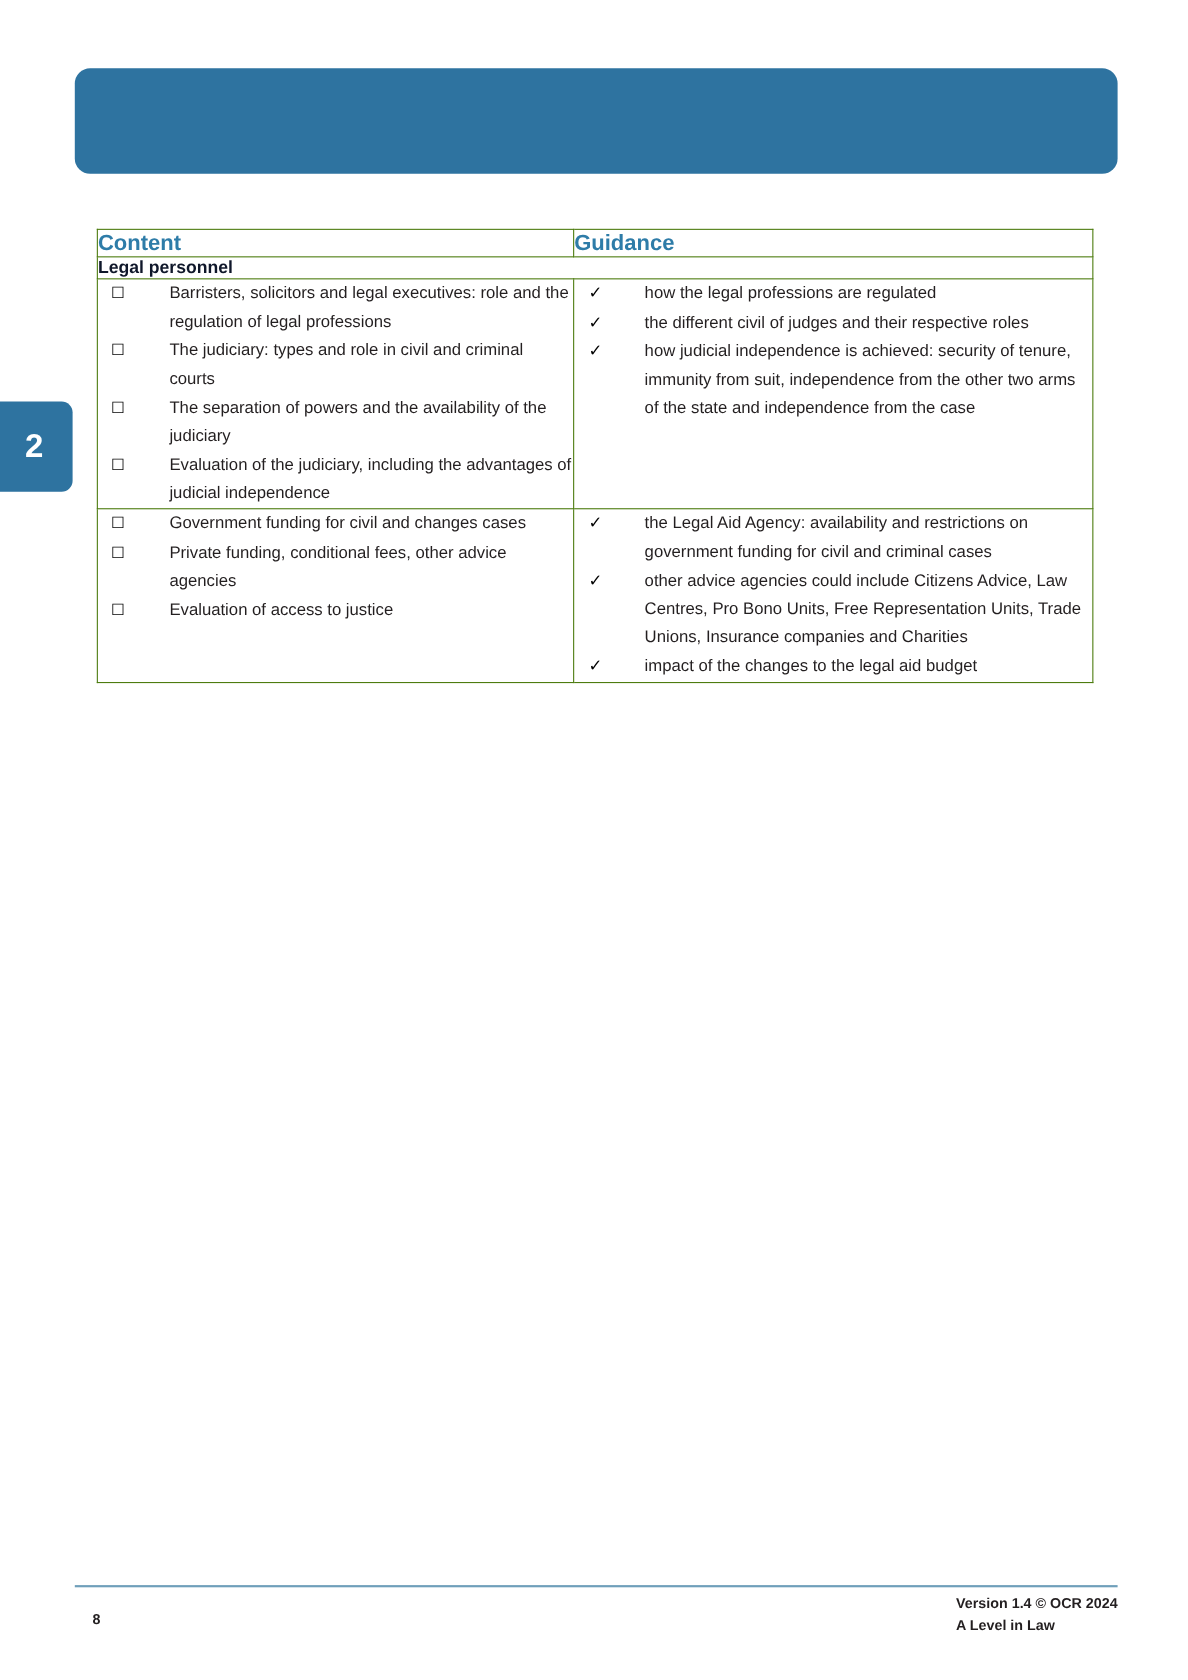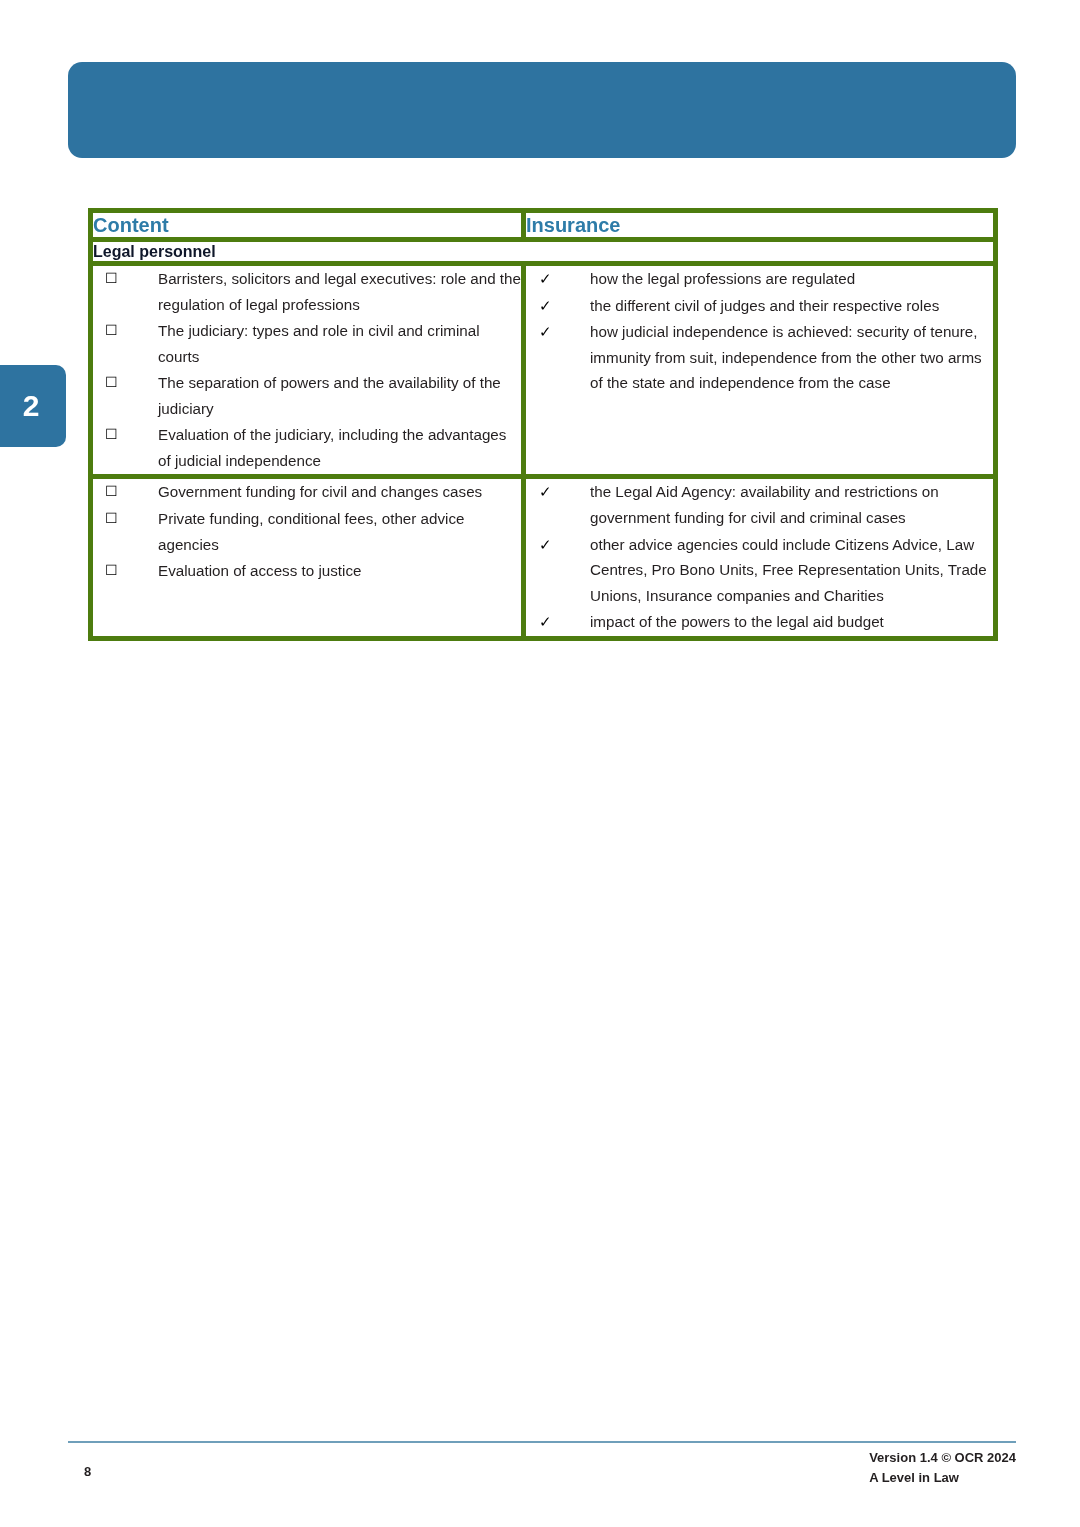--- a/index.html
+++ b/index.html
@@ -52,21 +52,21 @@
   
   .spec-table {
     position: absolute;
     left: 88px;
     top: 208px;
     width: 905px;
     border-collapse: collapse;
     table-layout: fixed;
   }
   .spec-table td {
-    border: 5px solid #4d7c0f;
+    border: 1px solid #4d7c0f;
     vertical-align: top;
     padding: 0;
   }
   .col-content { width: 433px; }
   .col-guidance { width: 472px; }
 
   
   .hdr-cell {
     padding: 16px 14px 16px 14px;
   }
@@ -166,21 +166,21 @@
   <colgroup>
     <col class="col-content">
     <col class="col-guidance">
   </colgroup>
   <tbody>
     <tr>
       <td class="hdr-cell">
         <div class="hdr-text">Content</div>
       </td>
       <td class="hdr-cell">
-        <div class="hdr-text">Insurance</div>
+        <div class="hdr-text">Guidance</div>
       </td>
     </tr>
 
     <tr>
       <td class="section-cell" colspan="2">
         <div class="section-text">Legal personnel</div>
       </td>
     </tr>
 
     <tr>
@@ -245,21 +245,21 @@
           <li>
             <span class="marker">✓</span>
             <span>the Legal Aid Agency: availability and restrictions on government funding for civil and criminal cases</span>
           </li>
           <li>
             <span class="marker">✓</span>
             <span>other advice agencies could include Citizens Advice, Law Centres, Pro Bono Units, Free Representation Units, Trade Unions, Insurance companies and Charities</span>
           </li>
           <li>
             <span class="marker">✓</span>
-            <span>impact of the powers to the legal aid budget</span>
+            <span>impact of the changes to the legal aid budget</span>
           </li>
         </ul>
       </td>
     </tr>
   </tbody>
 </table>
 
 <div class="footer-rule"></div>
 <div class="footer-page">8</div>
 <div class="footer-right">

